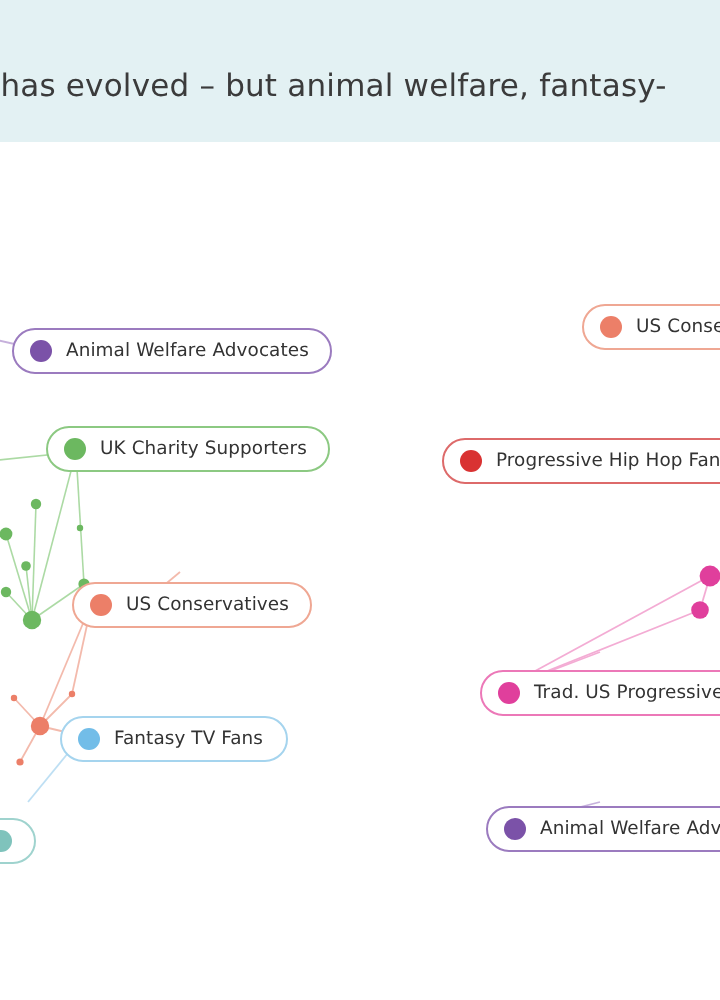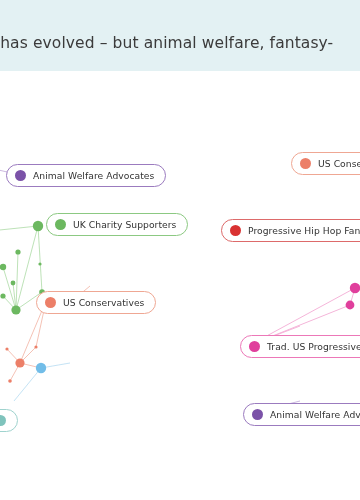--- a/index.html
+++ b/index.html
@@ -192,30 +192,34 @@
         <circle cx="355" cy="217" r="5.2"></circle>
         <circle cx="350" cy="234" r="4.4"></circle>
       </g>
     </svg>
 
     <div class="pill" style="left:6px; top:93px; border-color:#9b7bbf;">
       <span class="dot" style="background:#7b52a8;"></span>
       <span class="pill-label">Animal Welfare Advocates</span>
     </div>
 
-    <div class="pill" style="left:46px; top:142px; border-color:#8cc982;">
+    <div class="pill" style="left:23px; top:142px; border-color:#8cc982;">
       <span class="dot" style="background:#6cb860;"></span>
       <span class="pill-label">UK Charity Supporters</span>
     </div>
 
     <div class="pill" style="left:36px; top:220px; border-color:#efa793;">
       <span class="dot" style="background:#ec7f68;"></span>
       <span class="pill-label">US Conservatives</span>
     </div>
 
+    <div class="pill" style="left:30px; top:287px; border-color:#a5d4ee;">
+      <span class="dot" style="background:#72bde8;"></span>
+      <span class="pill-label">Fantasy TV Fans</span>
+    </div>
 
     <div class="pill" style="left:-14px; top:338px; border-color:#9fd3ce;">
       <span class="dot" style="background:#7fc3bc;"></span>
     </div>
 
     <div class="pill" style="left:291px; top:81px; border-color:#efa793;">
       <span class="dot" style="background:#ec7f68;"></span>
       <span class="pill-label">US Conservatives</span>
     </div>
 

